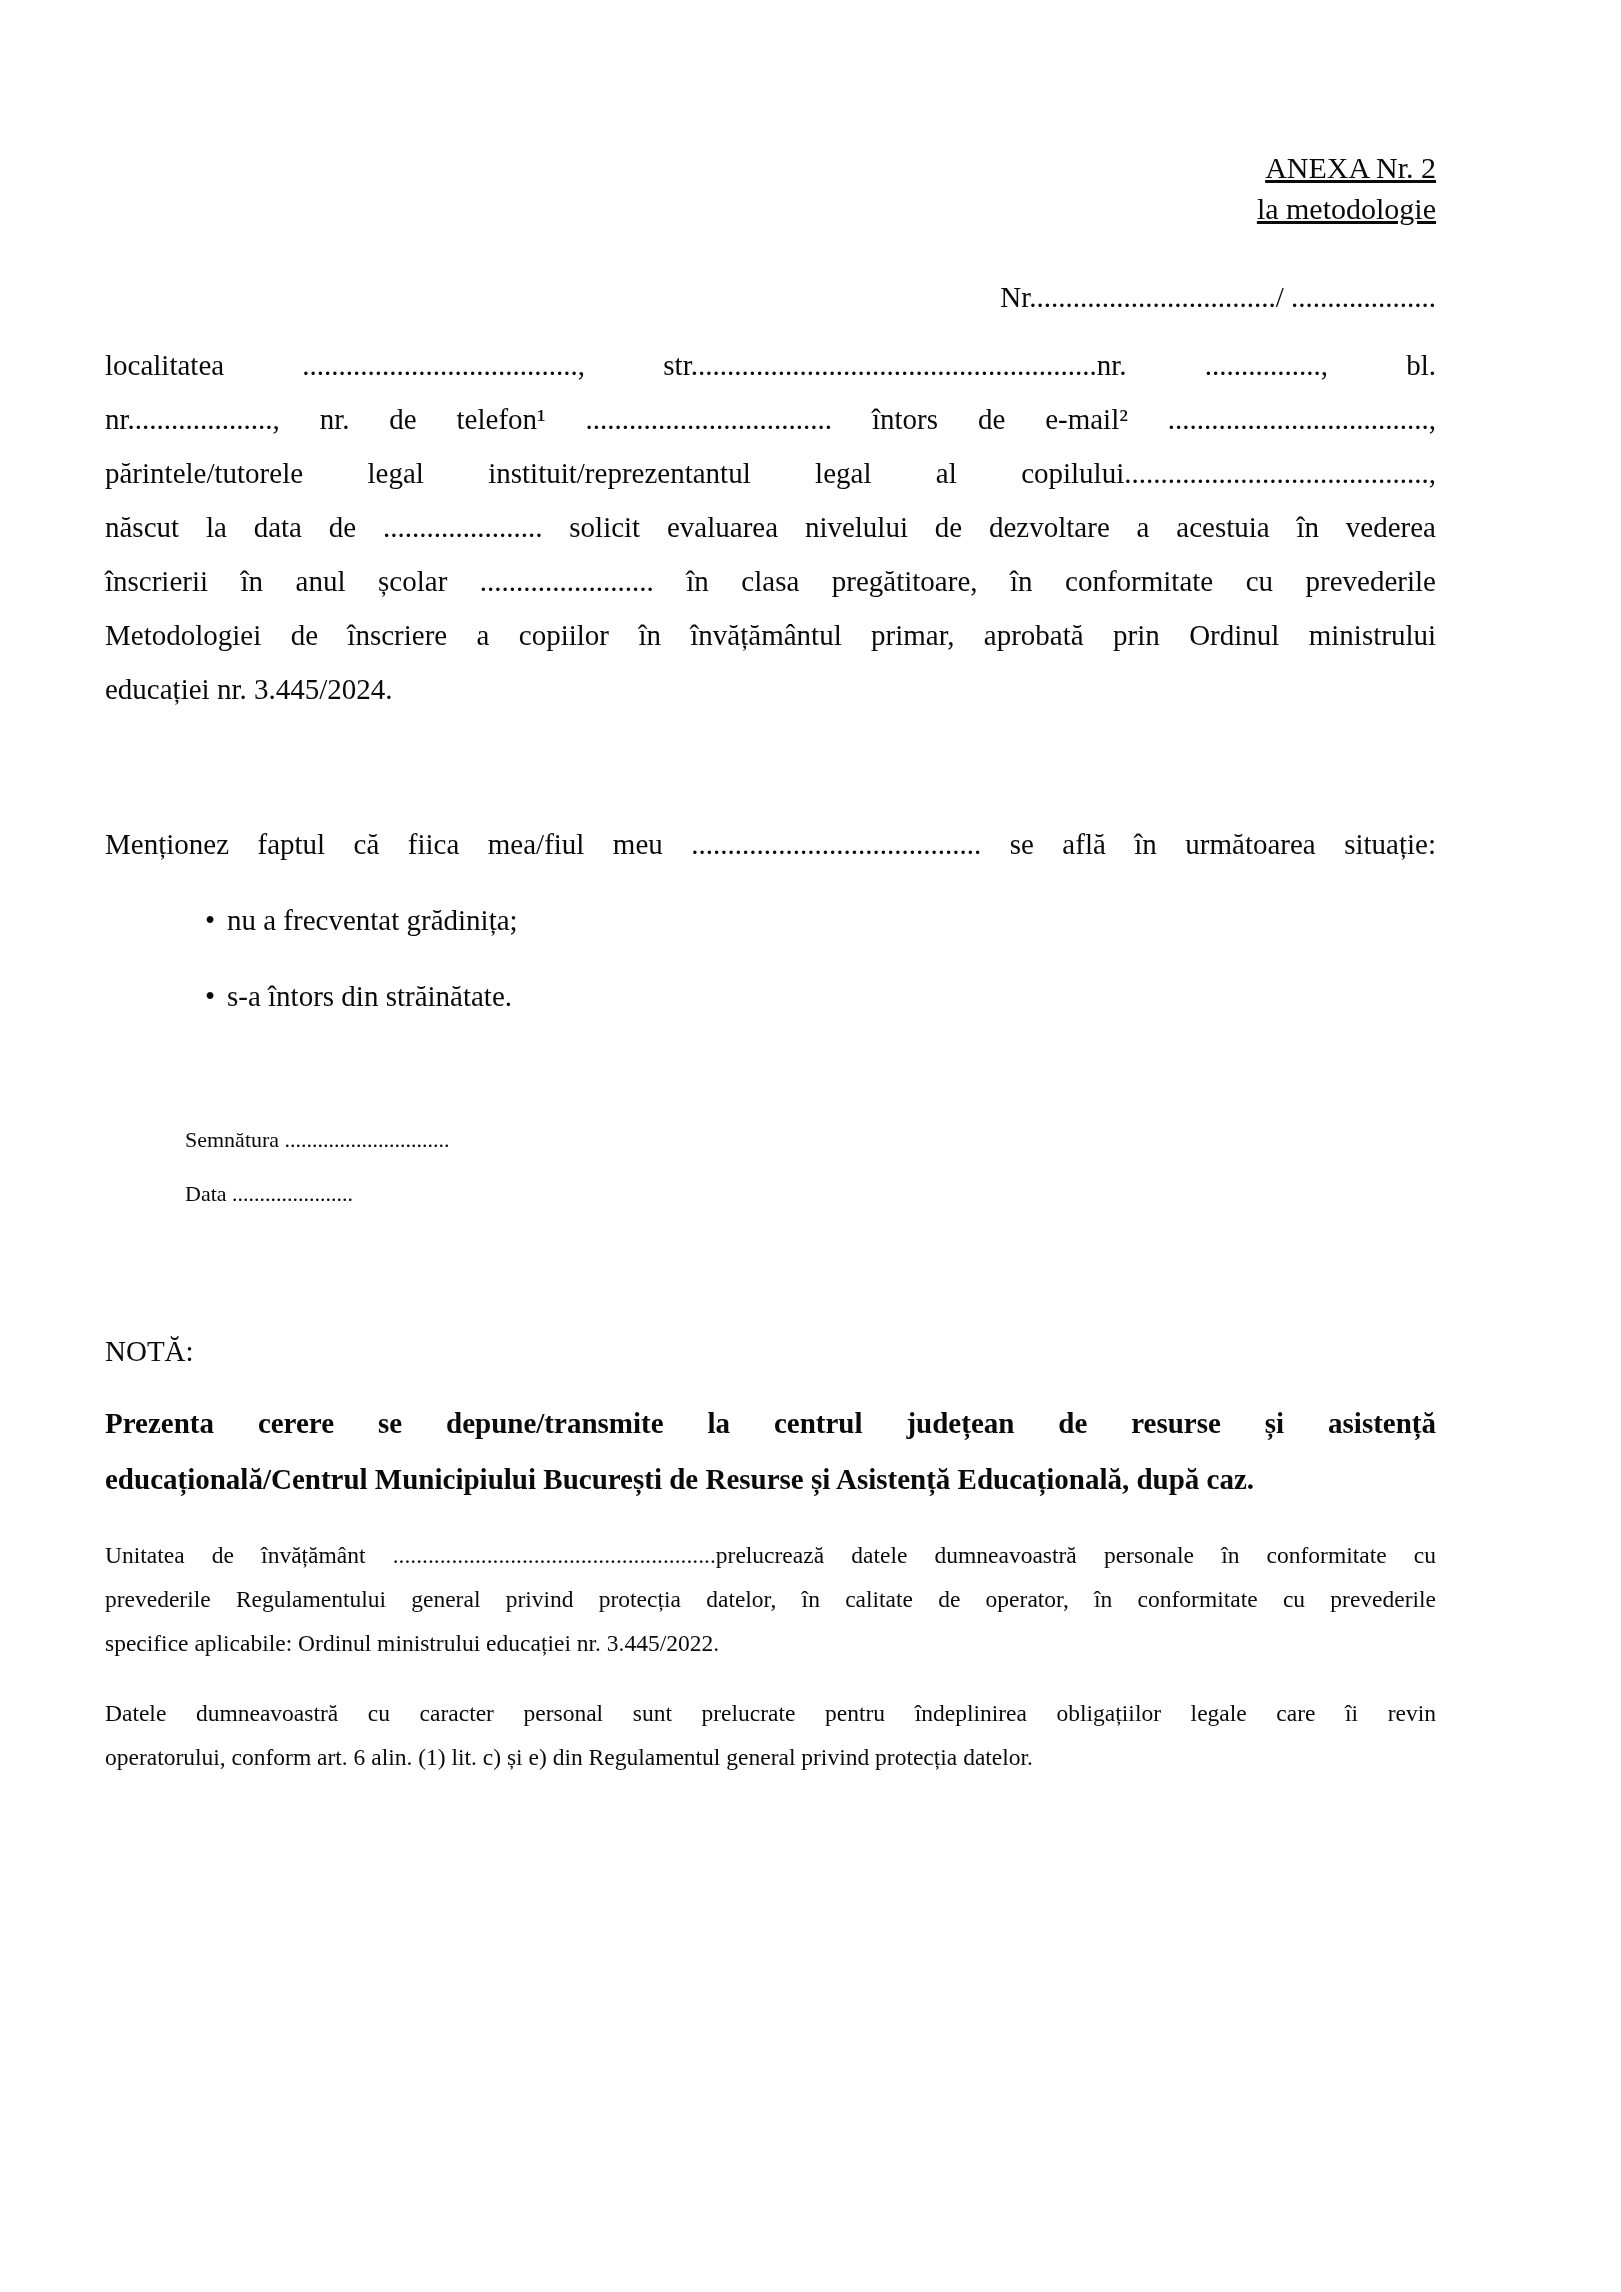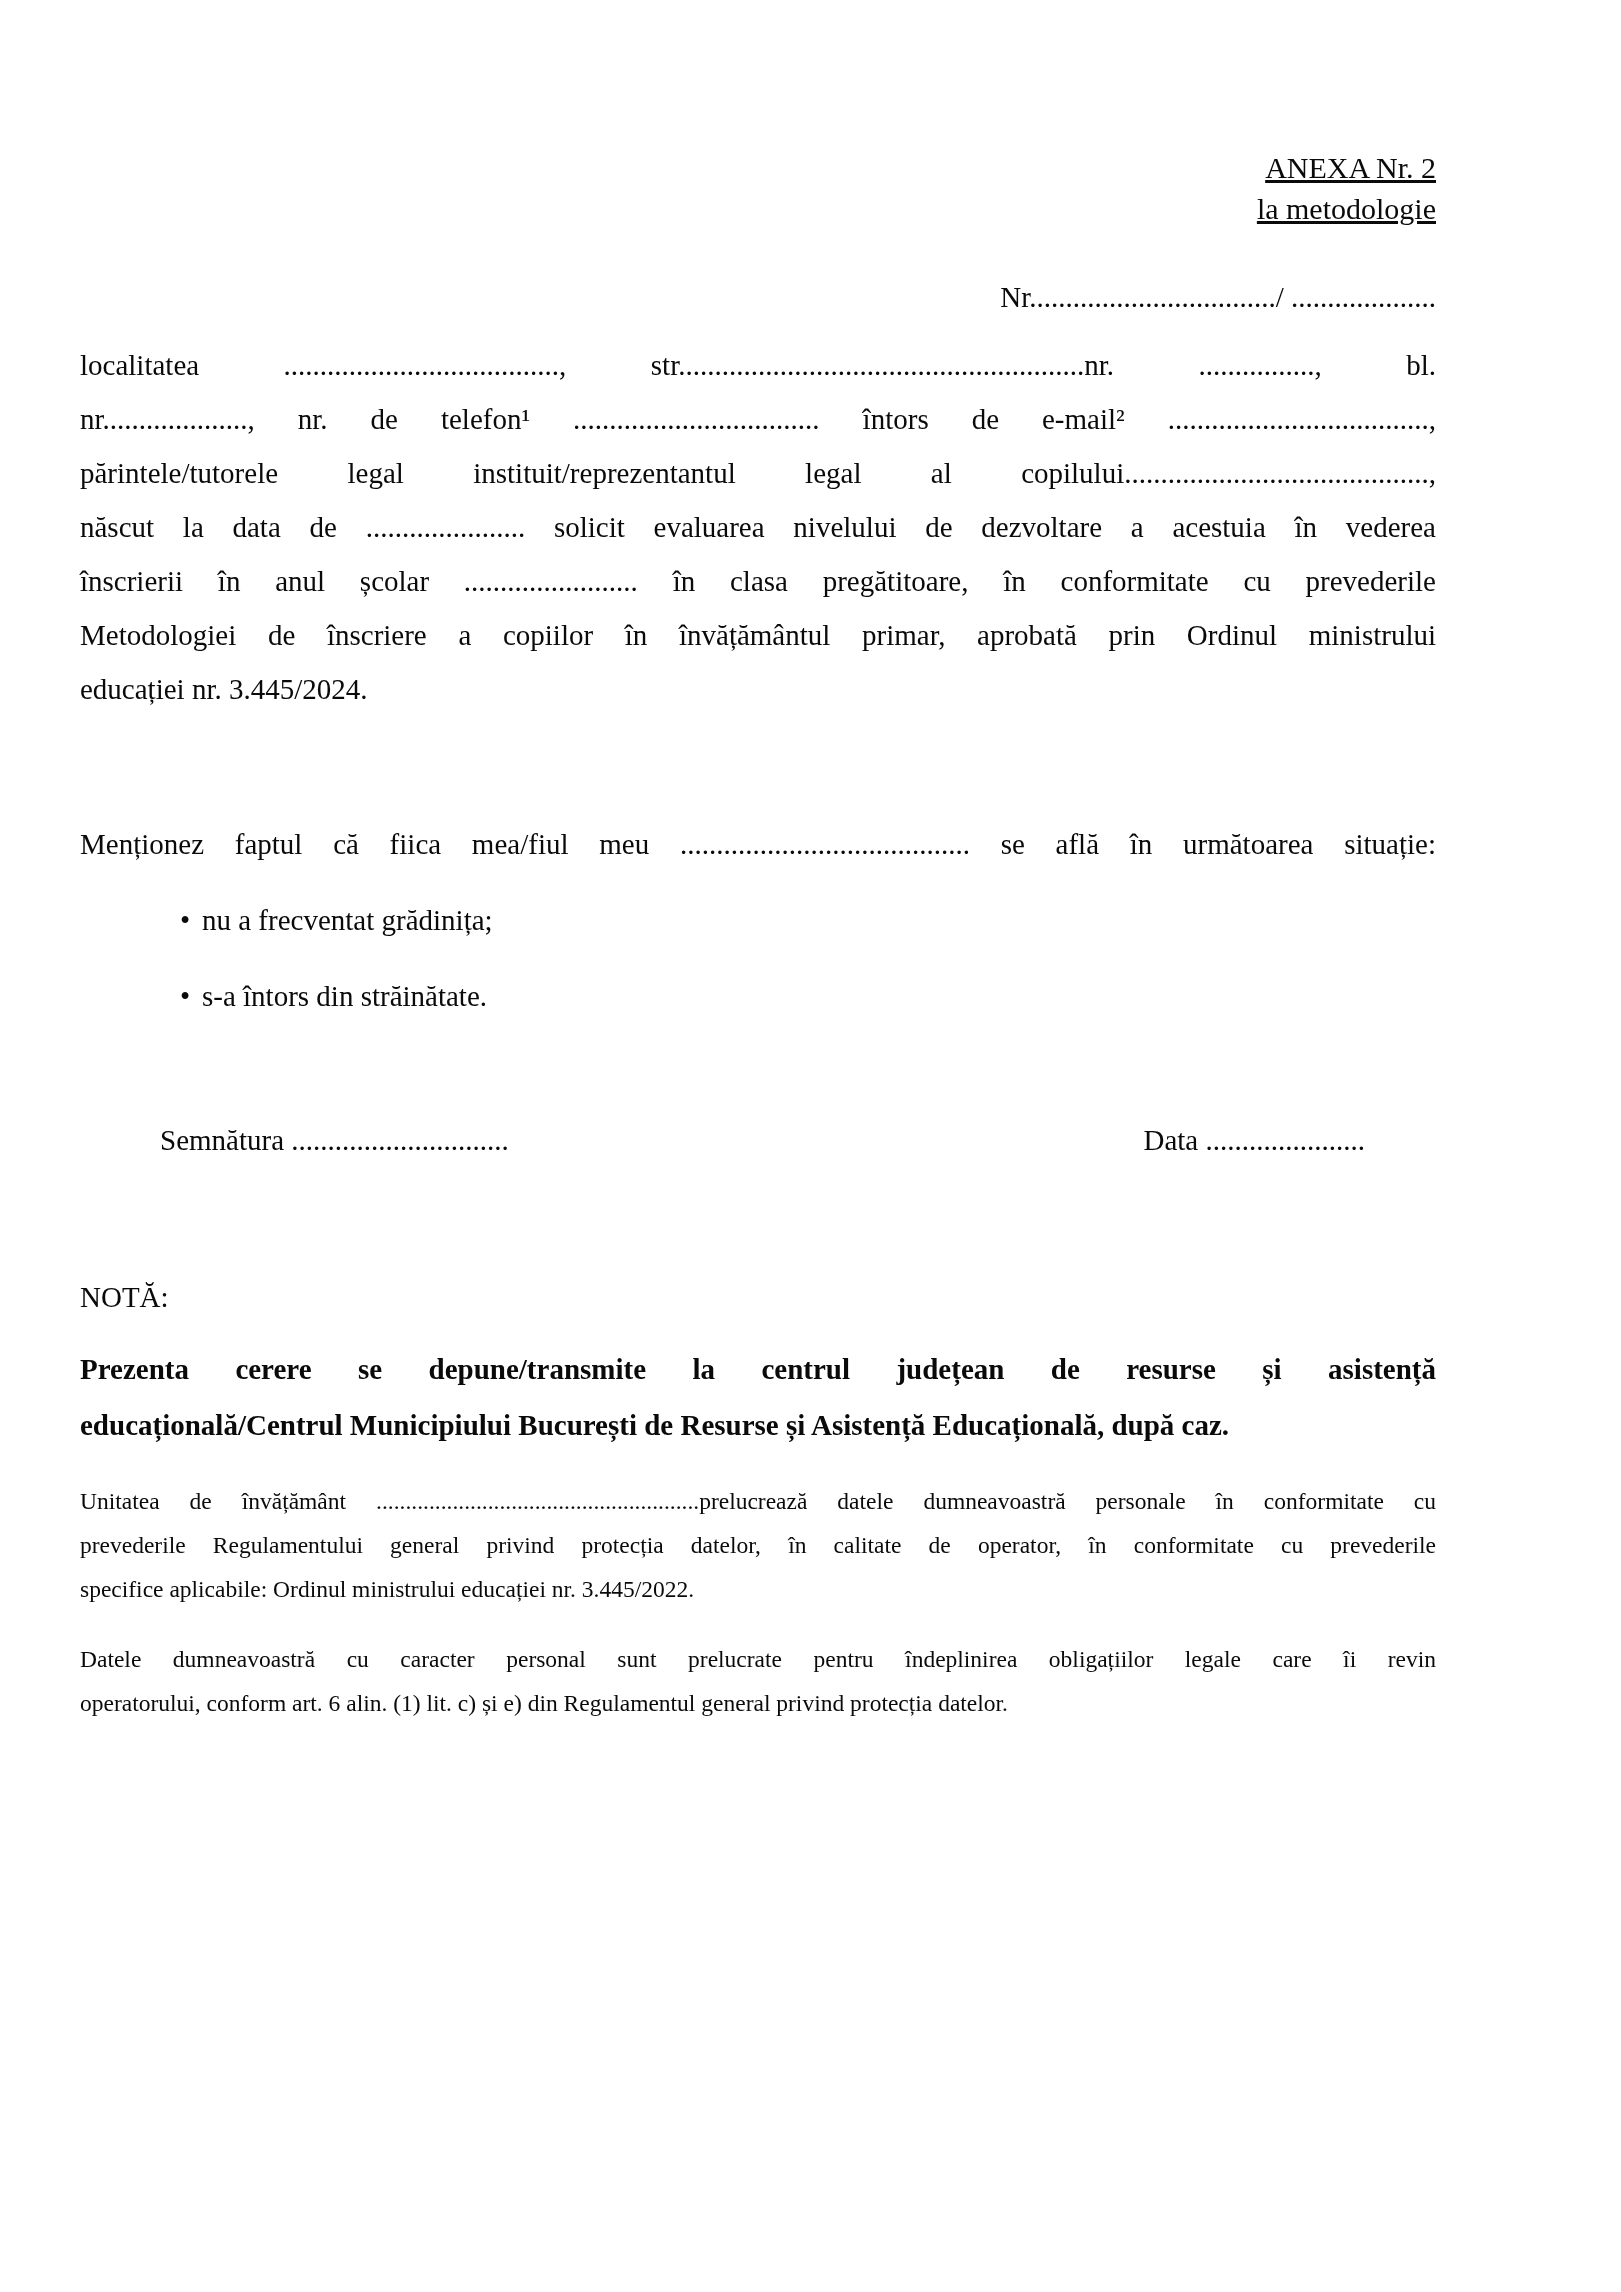--- a/index.html
+++ b/index.html
@@ -10,21 +10,21 @@
   body {
     width: 1621px;
     height: 2293px;
     font-family: "Liberation Serif", serif;
     color: #0a0a0a;
     overflow: hidden;
   }
   .page {
     width: 1621px;
     height: 2293px;
-    padding: 0 185px 0 80px;
+    padding: 0 185px 0 105px;
     box-sizing: border-box;
     overflow: hidden;
     background: #ffffff;
   }
   .annex {
     margin-top: 147px;
     text-align: right;
     font-size: 30px;
     line-height: 41px;
   }
@@ -64,26 +64,27 @@
     margin-left: 100px;
     font-size: 29px;
   }
   .bullet-item {
     line-height: 54px;
     margin-bottom: 21.6px;
   }
   .bullet-glyph { margin-right: 11.8px; }
   .sig-row {
     margin-top: 90px;
-    font-size: 29px;
+    font-size: 22px;
     line-height: 54px;
     display: flex;
-    justify-content: space-between;
+    justify-content: flex-start;
     padding-left: 80px;
     padding-right: 71px;
+    flex-direction: column;
   }
   .note-title {
     margin-top: 106px;
     font-size: 29px;
     line-height: 49px;
   }
   .note-p1 {
     margin-top: 19.6px;
     font-size: 29px;
     font-weight: bold;

